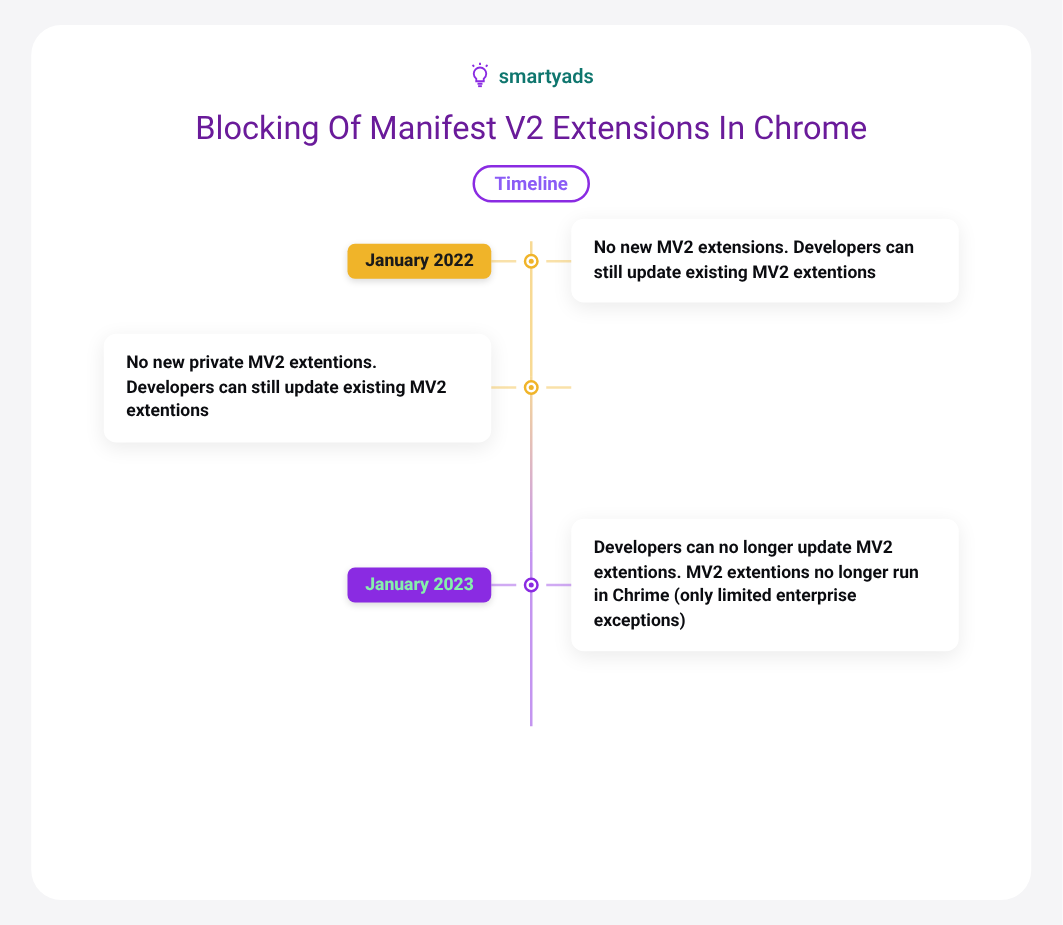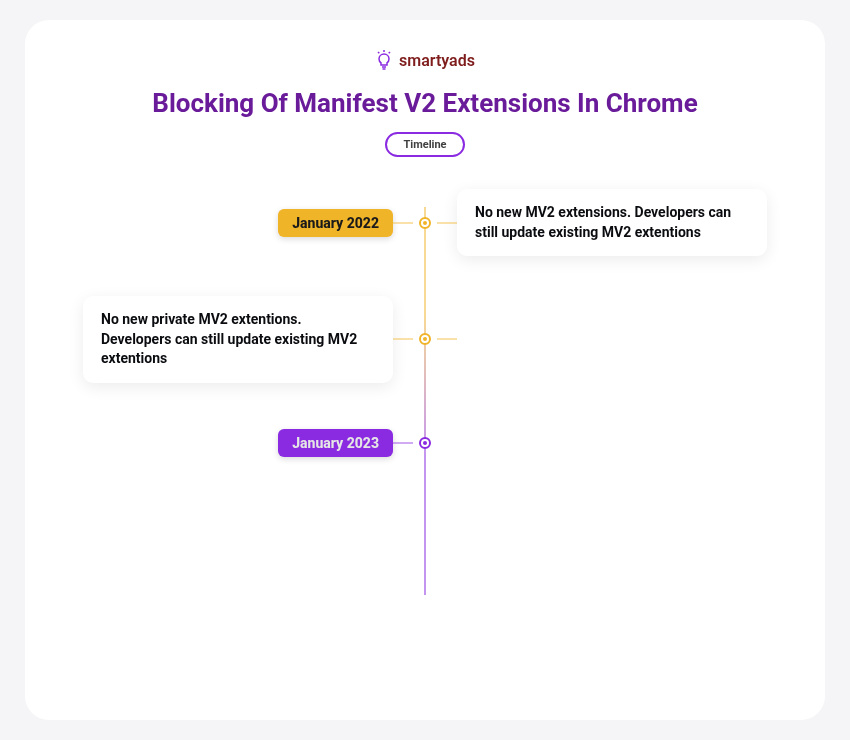--- a/index.html
+++ b/index.html
@@ -22,39 +22,39 @@
 }
 .logo-wrap {
   display: flex;
   justify-content: center;
   align-items: center;
   gap: 6px;
   margin-bottom: 18px;
 }
 .logo-icon svg { display: block; }
 .logo-text {
-  color: #7f1d1d;
+  color: #0f766e;
   font-size: 16px;
   font-weight: 600;
 }
 .title {
   text-align: center;
   color: #6a1b9a;
   font-size: 26px;
-  font-weight: 700;
+  font-weight: 400;
   margin-bottom: 14px;
 }
 .timeline-badge {
   display: block;
   width: fit-content;
-  margin: 0 auto 32px;
+  margin: 0 auto 13px;
   border: 2px solid #8a2be2;
-  color: #404040;
+  color: #8b5cf6;
   font-weight: 700;
-  font-size: 11px;
+  font-size: 15px;
   padding: 4px 16px;
   border-radius: 999px;
   background: #fff;
 }
 .timeline {
   position: relative;
   width: 100%;
   height: 500px;
 }
 .row {
@@ -74,21 +74,21 @@
   border-radius: 6px;
   padding: 6px 14px;
   font-weight: 800;
   font-size: 14px;
   color: #000;
   white-space: nowrap;
   box-shadow: 0 2px 6px rgba(0,0,0,0.15);
   position: relative;
 }
 .date-pill.orange { background: #f0b429; color: #1a1a1a; }
-.date-pill.purple { background: #8a2be2; color: #e5e5e5; }
+.date-pill.purple { background: #8a2be2; color: #86efac; }
 .desc-card {
   background: #fff;
   border-radius: 10px;
   padding: 14px 18px;
   font-size: 14px;
   font-weight: 700;
   color: #0b0c10;
   line-height: 1.4;
   box-shadow: 0 4px 16px rgba(0,0,0,0.08);
   max-width: 310px;
@@ -179,38 +179,42 @@
       </div>
       <div class="dot-wrap">
           <div class="dot orange"></div>
         </div>
       <div class="side right">
         <div class="hline orange" style="left:-20px;width:20px"></div>
         <div class="desc-card">No new MV2 extensions. Developers can still update existing MV2 extentions</div>
       </div>
     </div>
 
-    <div class="row" style="top:107px">
+    <div class="row" style="top:92px">
       <div class="side left">
         <div class="desc-card">No new private MV2 extentions. Developers can still update existing MV2 extentions</div>
         <div class="hline orange" style="right:-20px;width:20px"></div>
       </div>
       <div class="dot-wrap">
           <div class="dot orange"></div>
         </div>
       <div class="side right">
         <div class="hline orange" style="left:-20px;width:20px"></div>
       </div>
     </div>
 
     <div class="row" style="top:240px">
       <div class="side left">
         <span class="date-pill purple">January 2023</span>
         <div class="hline purple" style="right:-20px;width:20px"></div>
       </div>
       <div class="dot-wrap">
           <div class="dot purple"></div>
         </div>
+      <div class="side right">
+        <div class="hline purple" style="left:-20px;width:20px"></div>
+        <div class="desc-card">Developers can no longer update MV2 extentions. MV2 extentions no longer run in Chrime (only limited enterprise exceptions)</div>
+      </div>
     </div>
 
 
   </div>
 </div>
 
 </body></html>

